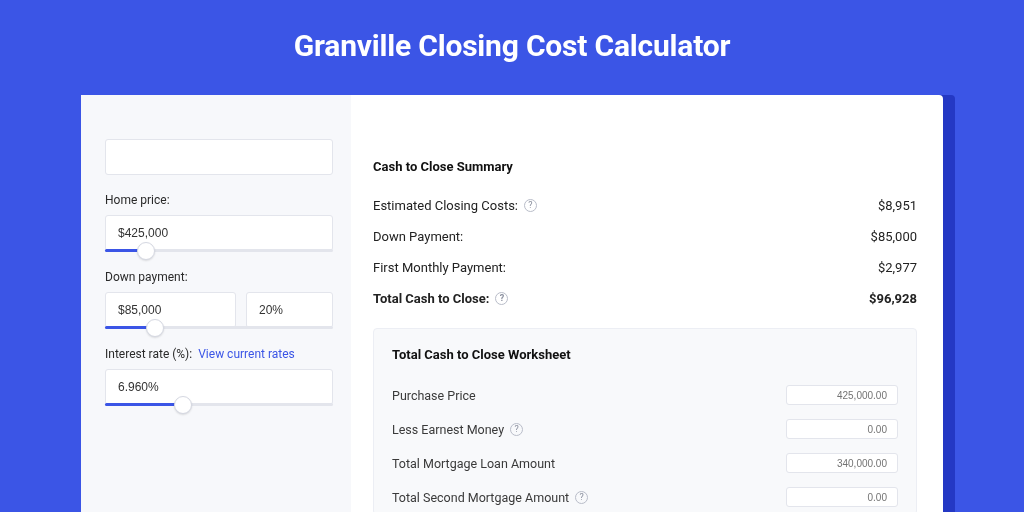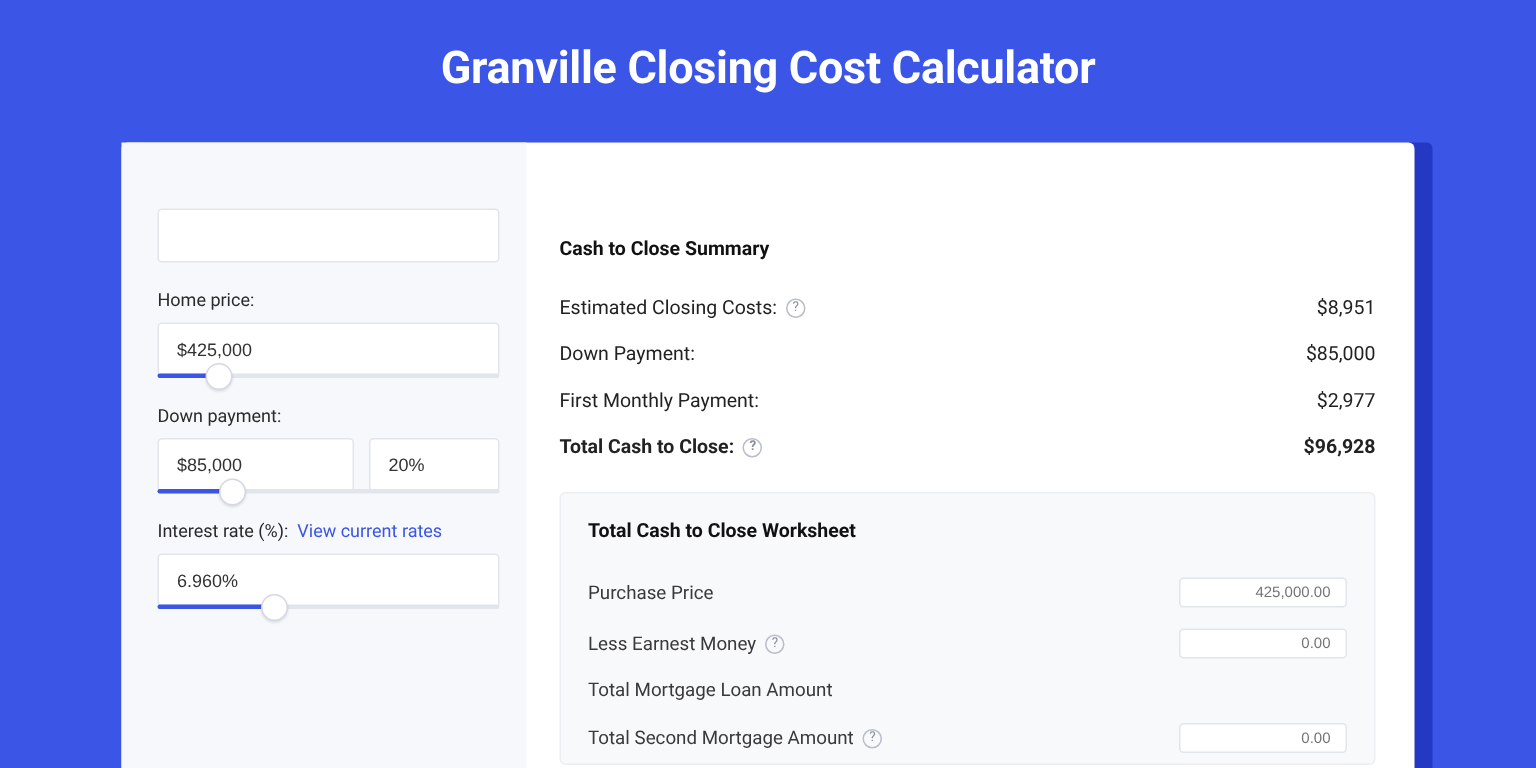--- a/index.html
+++ b/index.html
@@ -260,20 +260,21 @@
             <span class="ws-label">
               <span>Less Earnest Money</span>
               <span class="help-icon">?</span>
             </span>
             <input class="ws-value" value="0.00" style="">
           </div>
           <div class="ws-row">
             <span class="ws-label">
                 <span>Total Mortgage Loan Amount</span>
               </span>
+            <input class="ws-value" value="340,000.00" style="">
           </div>
           <div class="ws-row">
             <span class="ws-label">
               <span>Total Second Mortgage Amount</span>
               <span class="help-icon">?</span>
             </span>
             <input class="ws-value" value="0.00" style="">
           </div>
         </div>
       </div>

